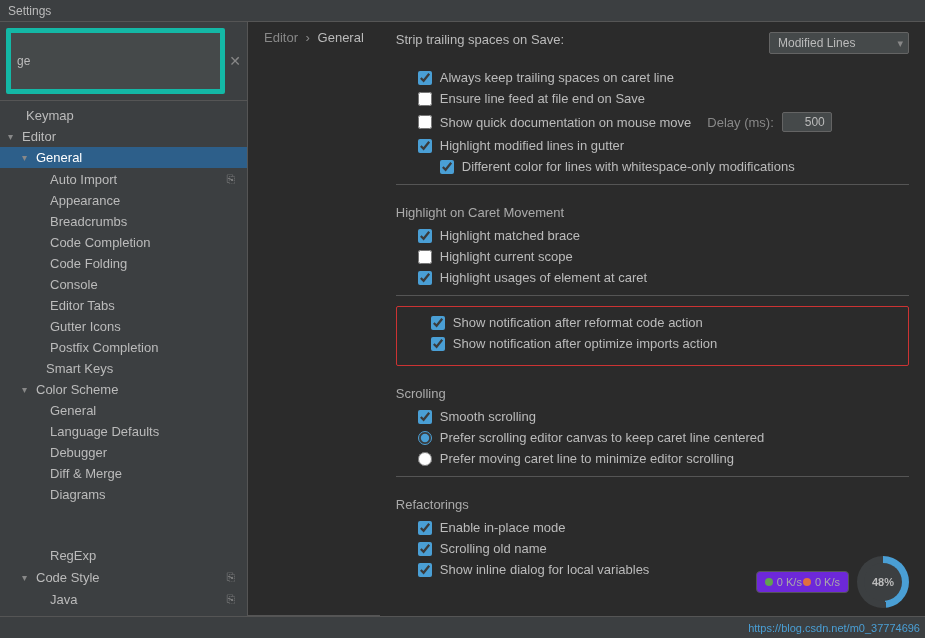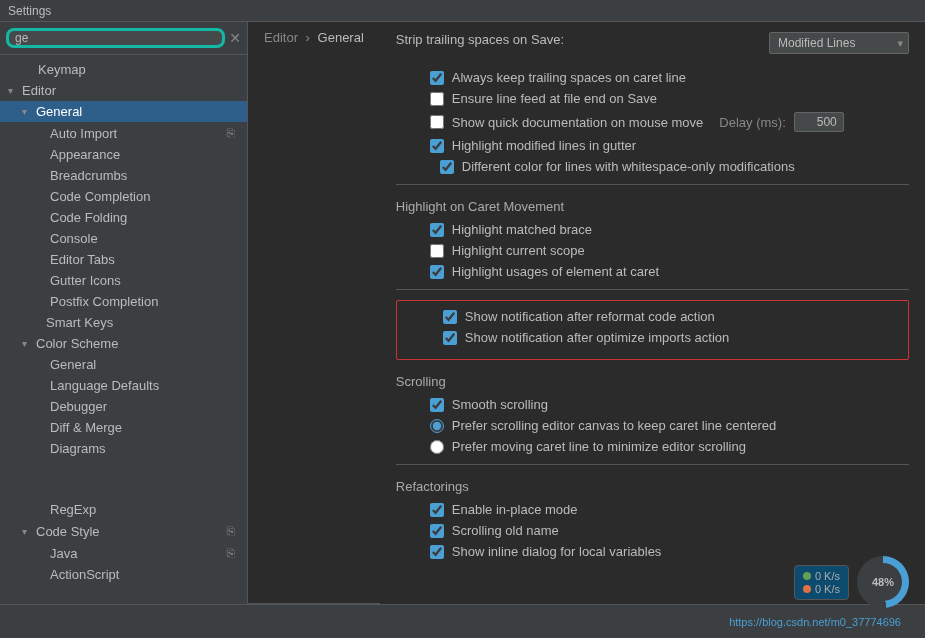--- a/index.html
+++ b/index.html
@@ -41,26 +41,26 @@
     .search-box {
       display: flex;
       align-items: center;
       padding: 6px 6px;
       border-bottom: 1px solid #555;
       background: #3c3f41;
     }
     .search-input {
       flex: 1;
       background: #45494a;
-      border: 3px solid #14b8a6;
+      border: 5px solid #14b8a6;
       color: #bbbbbb;
       font-size: 12px;
-      padding: 0 6px;
+      padding: 21px 6px;
       outline: none;
-      border-radius: 8px;
+      border-radius: 2px;
     }
     .search-clear {
       margin-left: 4px;
       color: #888;
       cursor: pointer;
       font-size: 14px;
     }
     .sidebar-tree {
       overflow-y: auto;
       flex: 1;
@@ -169,25 +169,25 @@
       margin-right: 8px;
       flex-shrink: 0;
       cursor: pointer;
       accent-color: #4a9fd5;
     }
     .checkbox-row label {
       color: #bbbbbb;
       font-size: 13px;
       cursor: pointer;
     }
-    .indent-check { margin-left: 34px; }
+    .indent-check { margin-left: 22px; }
     .section-heading {
       color: #aaaaaa;
       font-size: 13px;
-      margin-top: 14px;
+      margin-top: 20px;
       margin-bottom: 8px;
       font-weight: normal;
     }
     .formatting-box {
       border: 1px solid #cc3333;
       border-radius: 2px;
       padding: 8px 12px;
       margin-bottom: 12px;
       background: transparent;
     }
@@ -233,28 +233,28 @@
     .widget-overlay {
       position: fixed;
       bottom: 30px;
       right: 16px;
       display: flex;
       align-items: center;
       gap: 8px;
       z-index: 100;
     }
     .traffic-widget {
-      background: #0c4a6e;
+      background: #6d28d9;
       border: 1px solid #555;
       border-radius: 4px;
       padding: 4px 8px;
       font-size: 11px;
       color: #aaa;
       display: flex;
-      flex-direction: column;
+      flex-direction: row;
       gap: 1px;
     }
     .traffic-row {
       display: flex;
       align-items: center;
       gap: 4px;
     }
     .dot-green { width: 8px; height: 8px; background: #62a150; border-radius: 50%; }
     .dot-orange { width: 8px; height: 8px; background: #e07040; border-radius: 50%; }
     .circle-widget {
@@ -274,27 +274,27 @@
       background: #3c3f41;
       display: flex;
       align-items: center;
       justify-content: center;
       font-size: 11px;
       color: #bbbbbb;
       font-weight: bold;
     }
     
     .status-bar {
-      height: 34px;
+      height: 22px;
       background: #3c3f41;
       border-top: 1px solid #555;
       display: flex;
       align-items: center;
       justify-content: flex-end;
-      padding: 0 24px;
+      padding: 0 5px;
       font-size: 11px;
       color: #4a9fd5;
     }
     .status-bar a {
       color: #4a9fd5;
       text-decoration: none;
     }
     .horizontal-sep {
       height: 1px;
       background: #555;
@@ -309,21 +309,21 @@
 </div>
 
 <div class="main-content">
 
   <div class="sidebar">
     <div class="search-box">
       <input class="search-input" type="text" value="ge" placeholder="ge" style="">
       <span class="search-clear">✕</span>
     </div>
     <div class="sidebar-tree" id="sidebar-tree">
-    <div class="tree-item" style="padding-left: 24px;">
+    <div class="tree-item" style="padding-left: 12px;">
           <span class="arrow"></span>
           <span class="label">Keymap</span>
         </div>
         <div class="tree-item" style="padding-left: 8px;">
           <span class="arrow">▾</span>
           <span class="label">Editor</span>
         </div>
         <div class="tree-item selected" style="padding-left: 22px;">
           <span class="arrow">▾</span>
           <span class="label">General</span>

